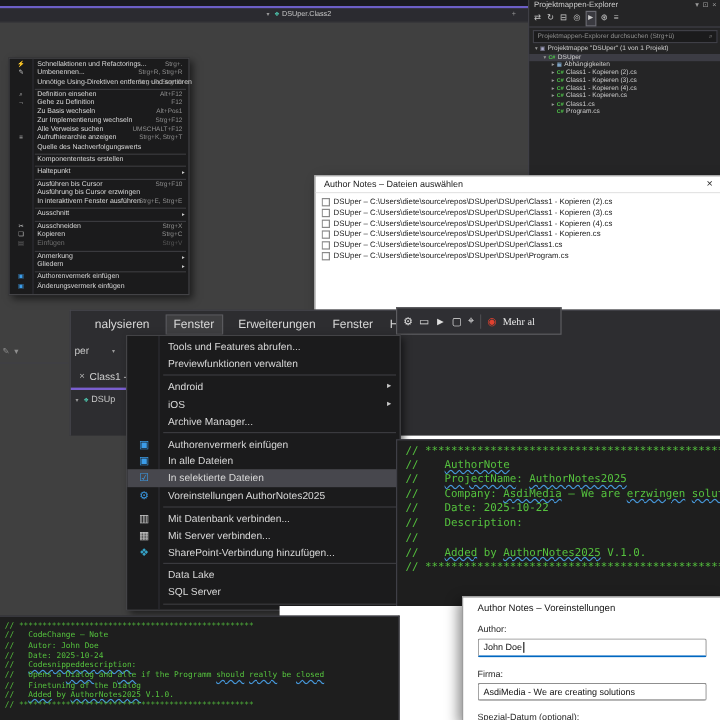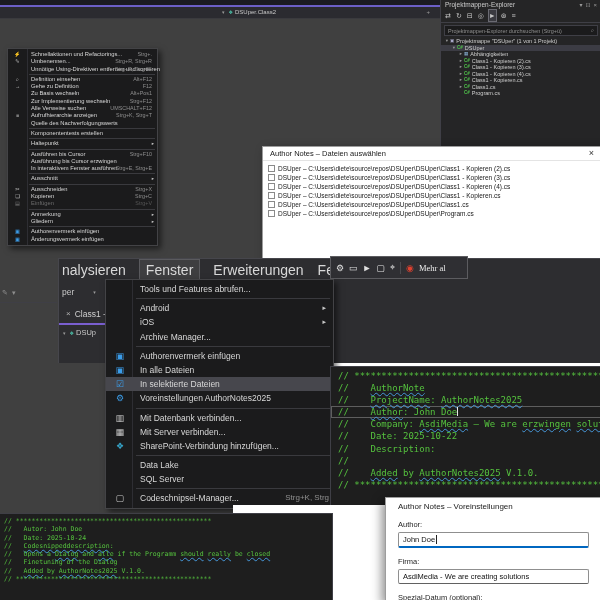--- a/index.html
+++ b/index.html
@@ -63,21 +63,21 @@
             font-size:7.5px;border-bottom:1px solid #e4e4e4;}
   .fd-close{color:#333;font-size:9px;line-height:9px;}
   .fd-list{padding:3px 5px;}
   .fd-row{display:flex;align-items:center;height:9px;white-space:nowrap;overflow:hidden;}
   .cb{width:5px;height:5px;border:1px solid #8a8a8a;background:#fff;margin-right:3px;flex:none;}
   .fd-row span.lbl{font-size:6.5px;color:#202020;}
   
   .front-window{left:58px;top:258px;width:542px;height:104px;background:#2d2d30;
                 border-left:1px solid #46464c;border-top:1px solid #46464c;}
   .menubar{position:absolute;left:0;top:2px;height:18px;display:flex;align-items:center;gap:14px;
-           padding-left:3px;font-size:14px;color:#d8d8d8;white-space:nowrap;}
+           padding-left:20px;font-size:10px;color:#d8d8d8;white-space:nowrap;}
   .mb-item.open{background:#3e3e40;outline:1px solid #5a5a5e;padding:2px 6px;}
   .run-toolbar{position:absolute;left:0;top:22px;height:22px;display:flex;align-items:center;gap:19px;
                padding-left:3px;font-size:8.5px;color:#c8c8c8;}
   .play{color:#57c24a;font-size:10px;}
   .vdiv{width:1px;height:12px;background:#4a4a4e;}
   .tabrow{position:absolute;left:0;top:46px;height:17px;display:flex;align-items:center;}
   .tab{display:flex;align-items:center;gap:4px;padding:0 7px;font-size:8.5px;color:#d0d0d0;height:17px;}
   .tab .x{color:#b0b0b0;font-size:8px;}
   .tab-underline{position:absolute;left:0;top:64px;width:72px;height:2px;background:#7a5fd0;}
   .crumb2{position:absolute;left:0;top:68px;height:12px;line-height:12px;font-size:7.5px;color:#c8c8c8;
@@ -289,20 +289,21 @@
       <span class="ci">▢</span>
       <span class="ci">⌖</span>
       <span class="vdiv"></span>
       <span class="rec">◉</span>
       <span class="cap-label">Mehr al</span>
     </div>
 
   <div class="abs dkmenu extras-menu" id="extras-menu">
       <div class="gut"></div>
       <div class="mi"><span>Tools und Features abrufen...</span></div>
+      <div class="mi"><span>Previewfunktionen verwalten</span></div>
       <div class="msep"></div>
       <div class="mi"><span>Android</span><span class="msub">▸</span></div>
       <div class="mi"><span>iOS</span><span class="msub">▸</span></div>
       <div class="mi"><span>Archive Manager...</span></div>
       <div class="msep"></div>
       <div class="mi"><span class="mic" style="color:#3b9ce8">▣</span><span>Authorenvermerk einfügen</span></div>
       <div class="mi"><span class="mic" style="color:#3b9ce8">▣</span><span>In alle Dateien</span></div>
       <div class="mi hl"><span class="mic" style="color:#3b9ce8">☑</span><span>In selektierte Dateien</span></div>
       <div class="mi"><span class="mic" style="color:#3b9ce8">⚙</span><span>Voreinstellungen AuthorNotes2025</span></div>
       <div class="msep"></div>
@@ -313,33 +314,33 @@
       <div class="mi"><span>Data Lake</span></div>
       <div class="mi"><span>SQL Server</span></div>
       <div class="msep"></div>
       <div class="mi"><span class="mic" style="color:#c8c8c8">▢</span><span>Codeschnipsel-Manager...</span><span class="msc">Strg+K, Strg</span></div>
     </div>
 
   <div class="abs code-window code-right" id="code-right">
       <div class="cl">// ****************************************************************************</div>
       <div class="cl">//    <span class="sq">AuthorNote</span></div>
       <div class="cl">//    <span class="sq">ProjectName</span>: <span class="sq">AuthorNotes2025</span></div>
-      <div class="cl curline">//    <span class="sq">Author</span>: John Doe<span class="caret-i"></span></div>
       <div class="cl">//    Company: <span class="sq">AsdiMedia</span> – We are <span class="sq">erzwingen</span> <span class="sq">solutions</span></div>
       <div class="cl">//    Date: 2025-10-22</div>
       <div class="cl">//    Description:</div>
       <div class="cl">//</div>
       <div class="cl">//    <span class="sq">Added</span> by <span class="sq">AuthorNotes2025</span> V.1.0.</div>
       <div class="cl">// ****************************************************************************</div>
     </div>
 
   <div class="abs white-window"></div>
 
   <div class="abs code-window code-bottom" id="code-bottom">
       <div class="cl">// **************************************************</div>
+      <div class="cl">//   CodeChange – Note</div>
       <div class="cl">//   Autor: John Doe</div>
       <div class="cl">//   Date: 2025-10-24</div>
       <div class="cl">//   <span class="sq">Codesnippeddescription</span>:</div>
       <div class="cl">//   Opens a <span class="sq">Dialog</span> and <span class="sq">alle</span> if the Programm <span class="sq">should</span> <span class="sq">really</span> be <span class="sq">closed</span></div>
       <div class="cl">//   Finetuning of the Dialog</div>
       <div class="cl">//   <span class="sq">Added</span> by <span class="sq">AuthorNotes2025</span> V.1.0.</div>
       <div class="cl">// **************************************************</div>
     </div>
 
   <div class="abs wdialog prefs-dialog">

